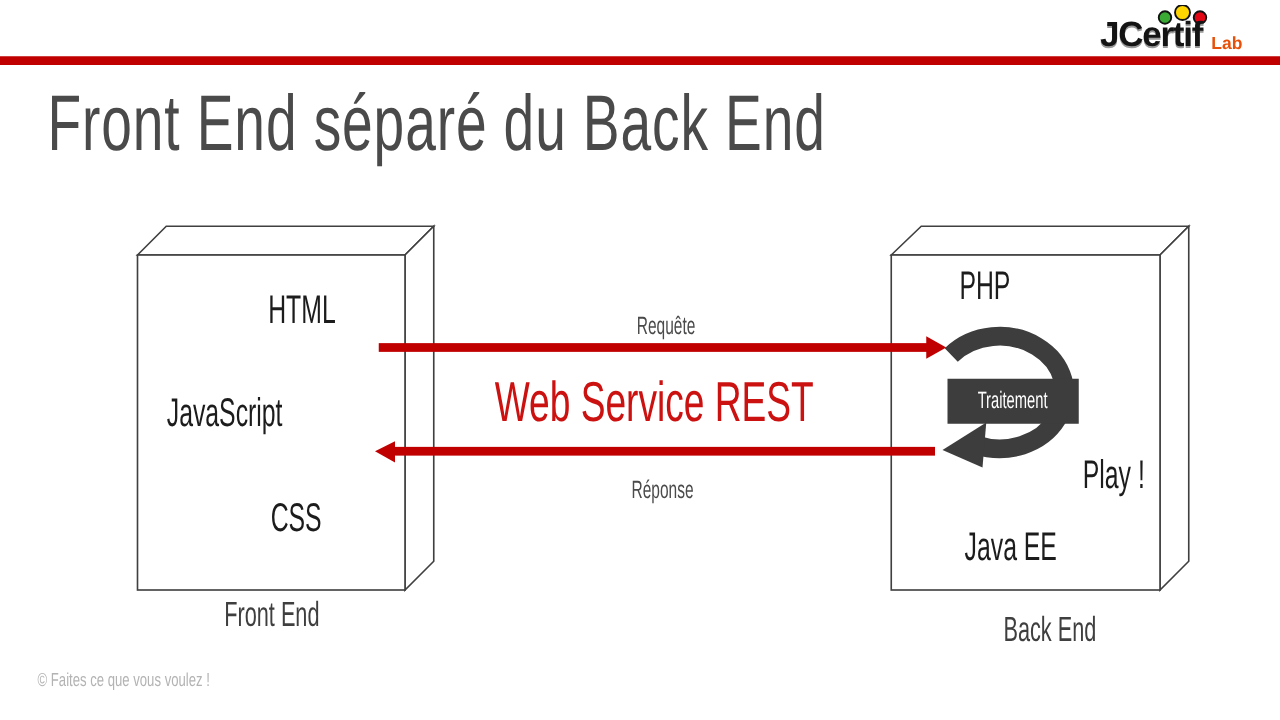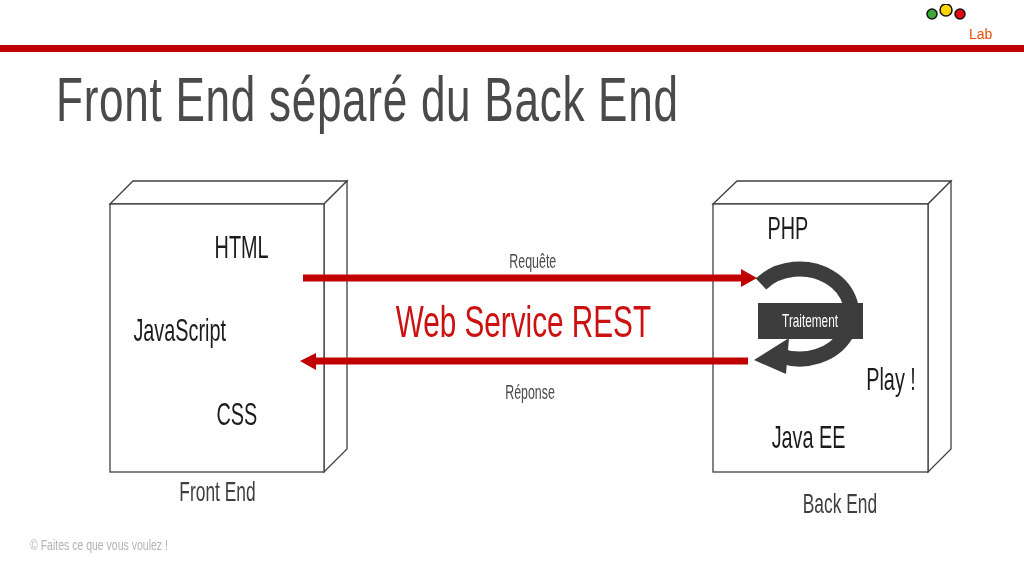--- a/index.html
+++ b/index.html
@@ -27,39 +27,40 @@
   .diagram-svg{position:absolute;left:0;top:0;}
 
   
   .logo{position:absolute;right:12px;top:4px;width:140px;height:42px;}
   .logo-brand{
     position:absolute;left:8px;top:8px;font-size:28px;font-weight:bold;
     color:#141414;letter-spacing:-1px;
     text-shadow:0 1px 0 #999;
   }
   .logo-suffix{
-    position:absolute;left:97px;top:22px;font-size:14px;font-weight:normal;color:#E8500A;
+    position:absolute;left:97px;top:22px;font-size:14px;font-weight:bold;color:#E8500A;
   }
   .logo-dots{position:absolute;left:52px;top:0px;}
 </style>
 </head>
 <body>
 
 <div class="red-bar"></div>
 
 <div class="logo">
   <svg class="logo-dots" width="60" height="16">
     <circle cx="8" cy="10" r="5" stroke="#111" stroke-width="1.5" fill="#3AAA35"></circle>
     <circle cx="22" cy="6" r="6" stroke="#111" stroke-width="1.5" fill="#FFD500"></circle>
     <circle cx="36" cy="10" r="5" stroke="#111" stroke-width="1.5" fill="#E30613"></circle>
   </svg>
+  <div class="logo-brand">JCertif</div>
   <div class="logo-suffix">Lab</div>
 </div>
 
-<div class="left-anchor" style="left:56px;top:63px;">
+<div class="left-anchor" style="left:38px;top:63px;">
   <span class="title">Front End séparé du Back End</span>
 </div>
 
 <svg class="diagram-svg" width="1024" height="576">
 
   <g stroke="#404040" stroke-width="1.3" fill="#ffffff">
     <polygon points="110,204 133,181 347,181 324,204"></polygon>
     <polygon points="324,204 347,181 347,449 324,472"></polygon>
     <rect x="110" y="204" width="214" height="268"></rect>
   </g>

